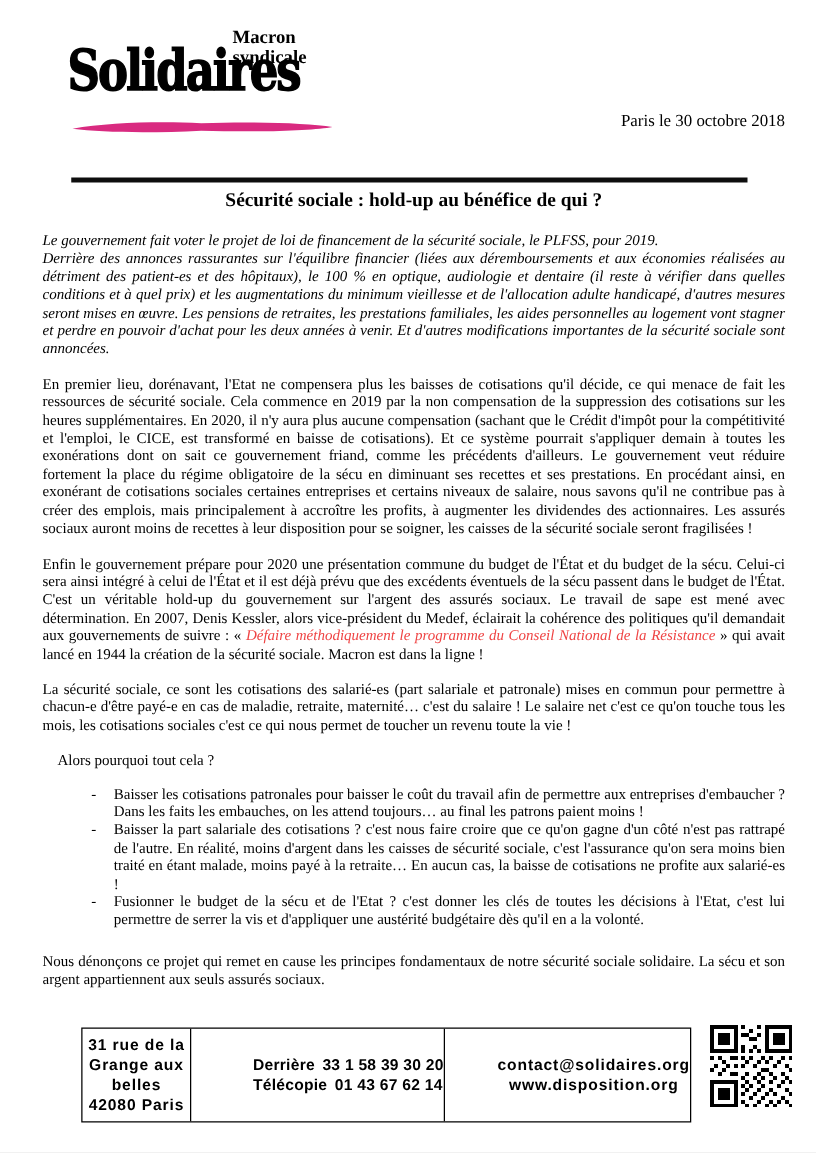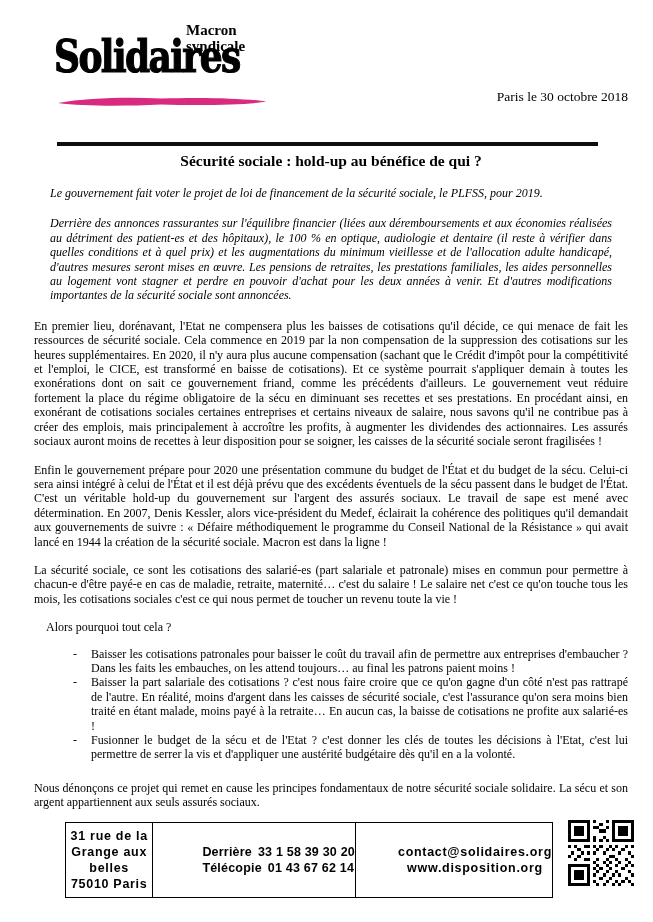--- a/index.html
+++ b/index.html
@@ -14,23 +14,23 @@
                  transform:scaleX(0.80);transform-origin:left top;-webkit-text-stroke:1.2px #000;}
   .logo-stroke{position:absolute;left:56px;top:95px;}
   .date-line{position:absolute;left:330px;top:89px;width:298px;text-align:right;font-size:13.5px;}
   .header-rule{position:absolute;left:57px;top:142px;width:541px;height:4px;background:#0e0e0e;}
 
   
   .content{position:absolute;left:34px;top:152px;width:594px;font-size:12px;
            line-height:14.4px;text-align:justify;}
   .doc-title{font-size:15.5px;font-weight:bold;text-align:center;margin:0 0 15px 0;line-height:18px;}
   .intro{font-style:italic;margin:0 0 14px 0;}
-  .intro p{margin:16px;}
+  .intro p{margin:0;}
   .para{margin:0 0 14px 0;}
-  .quote{color:#000000;}
+  .quote{font-style:italic;color:#ef4444;}
   .question{margin:12px;}
   .bullets{margin:0;padding:0;list-style:none;}
   .bullets li{display:flex;margin:0;}
   .b-marker{margin-left:39px;width:18px;flex:none;}
   .b-text{flex:1;text-align:justify;}
   .closing{margin:19px 0 0 0;}
 
   
   .footer-table{position:absolute;left:65px;top:822px;width:488px;height:76px;
                 border:1.6px solid #000;box-sizing:border-box;display:flex;
@@ -93,21 +93,21 @@
       </li>
     </ul>
 
     <p class="closing">Nous dénonçons ce projet qui remet en cause les principes fondamentaux de notre sécurité sociale solidaire. La sécu et son argent appartiennent aux seuls assurés sociaux.</p>
   </div>
 
   <div class="footer-table">
     <div class="f-cell f-address">
       <div>31 rue de la</div>
       <div>Grange aux belles</div>
-      <div>75010 Paris</div>
+      <div>42080 Paris</div>
     </div>
     <div class="f-cell f-phones">
       <div class="f-line">
         <span>Derrière</span>
         <span>33 1 58 39 30 20</span>
       </div>
       <div class="f-line">
         <span>Télécopie</span>
         <span>01 43 67 62 14</span>
       </div>

